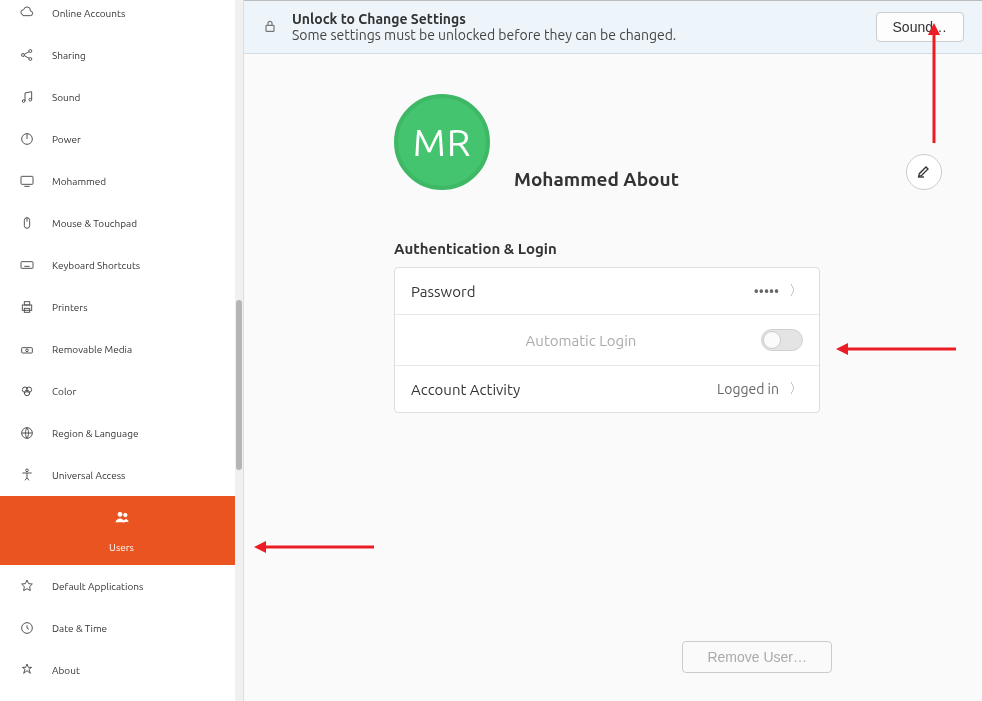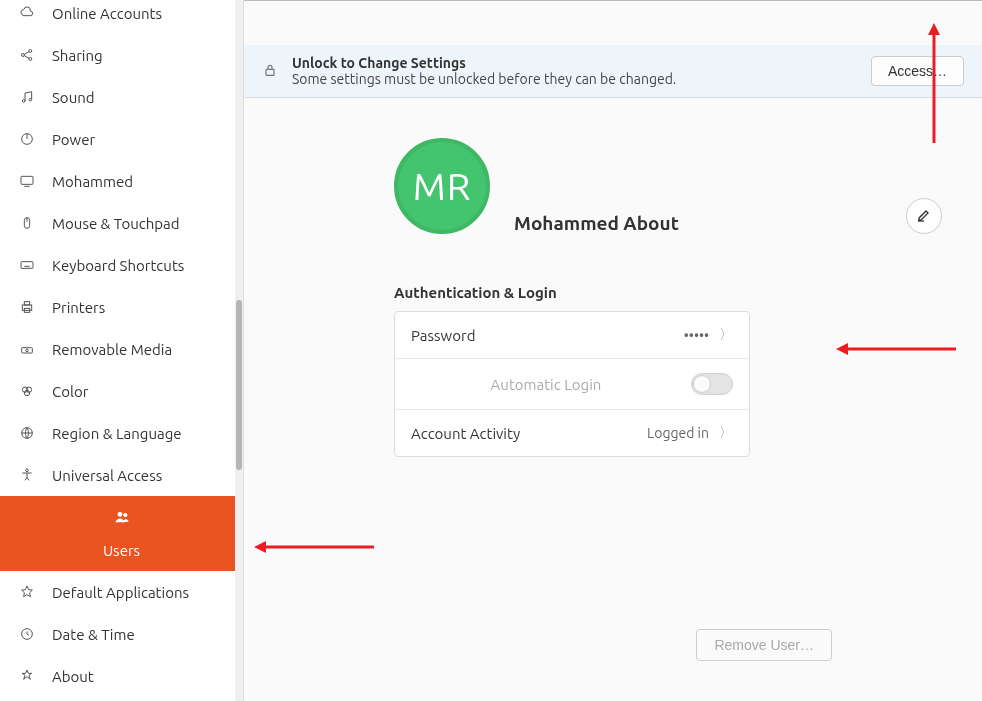--- a/index.html
+++ b/index.html
@@ -53,37 +53,36 @@
   .sidebar-item.active .sidebar-icon svg { stroke: #fff; fill: #fff; }
   .sidebar-icon {
     width: 18px;
     height: 18px;
     display: flex;
     align-items: center;
     justify-content: center;
     flex-shrink: 0;
   }
   .sidebar-icon svg { width: 16px; height: 16px; stroke: #555; fill: none; stroke-width: 1.5; }
-  .sidebar-label { font-size: 15px; }
+  .sidebar-label { font-size: 10px; }
   .main {
     flex: 1;
     display: flex;
     flex-direction: column;
     background: #fafafa;
     border-top: 1px solid #bbb;
     position: relative;
   }
   .lockbar {
     display: flex;
     align-items: center;
     padding: 10px 18px;
     background: #eef5fa;
     border-bottom: 1px solid #d4dde3;
     gap: 14px;
-    margin-top: 44px;
   }
   .lockbar-icon { color: #777; }
   .lockbar-text { flex: 1; }
   .lockbar-title { font-weight: bold; font-size: 14px; color: #333; }
   .lockbar-sub { font-size: 14px; color: #444; }
   .unlock-btn {
     background: #fdfdfd;
     border: 1px solid #ccc;
     border-radius: 4px;
     padding: 6px 16px;
@@ -126,21 +125,21 @@
     display: flex;
     align-items: center;
     justify-content: center;
     cursor: pointer;
   }
   .section-title { font-weight: bold; font-size: 15px; margin-bottom: 10px; color: #333; }
   .settings-list {
     border: 1px solid #ddd;
     border-radius: 4px;
     background: #fff;
-    width: 356px;
+    width: 426px;
   }
   .settings-row {
     display: flex;
     align-items: center;
     padding: 14px 16px;
     border-bottom: 1px solid #e8e8e8;
     gap: 10px;
   }
   .settings-row:last-child { border-bottom: none; }
   .settings-row.disabled { color: #aaa; text-align: center; }
@@ -161,22 +160,22 @@
     top: 1px;
     width: 18px;
     height: 18px;
     border-radius: 50%;
     background: #fbfbfb;
     border: 1px solid #ccc;
   }
   .remove-btn {
     position: absolute;
     right: 150px;
-    bottom: 40px;
-    padding: 7px 17px;
+    bottom: 28px;
+    padding: 7px 24px;
     border: 1px solid #ccc;
     border-radius: 4px;
     background: #fafafa;
     color: #aaa;
     font-size: 14px;
   }
   
   .arrow {
     position: absolute;
     pointer-events: none;
@@ -352,21 +351,21 @@
     <span class="lockbar-icon">
       <svg width="16" height="16" viewBox="0 0 24 24" fill="none" stroke="#777" stroke-width="1.8">
           <rect x="6" y="11" width="12" height="9" rx="1"></rect>
           <path d="M9 11V8a3 3 0 0 1 6 0v3"></path>
         </svg>
     </span>
     <div class="lockbar-text">
       <div class="lockbar-title">Unlock to Change Settings</div>
       <div class="lockbar-sub">Some settings must be unlocked before they can be changed.</div>
     </div>
-    <button class="unlock-btn">Access…</button>
+    <button class="unlock-btn">Sound…</button>
   </div>
 
   <div class="content">
     <div class="user-header">
       <div class="avatar">MR</div>
       <div class="user-name">Mohammed About</div>
       <div class="edit-btn">
         <span>
           <svg width="16" height="16" viewBox="0 0 24 24" fill="none" stroke="#333" stroke-width="2">
               <path d="M4 20l4-1 10-10-3-3L5 16l-1 4z"></path>

